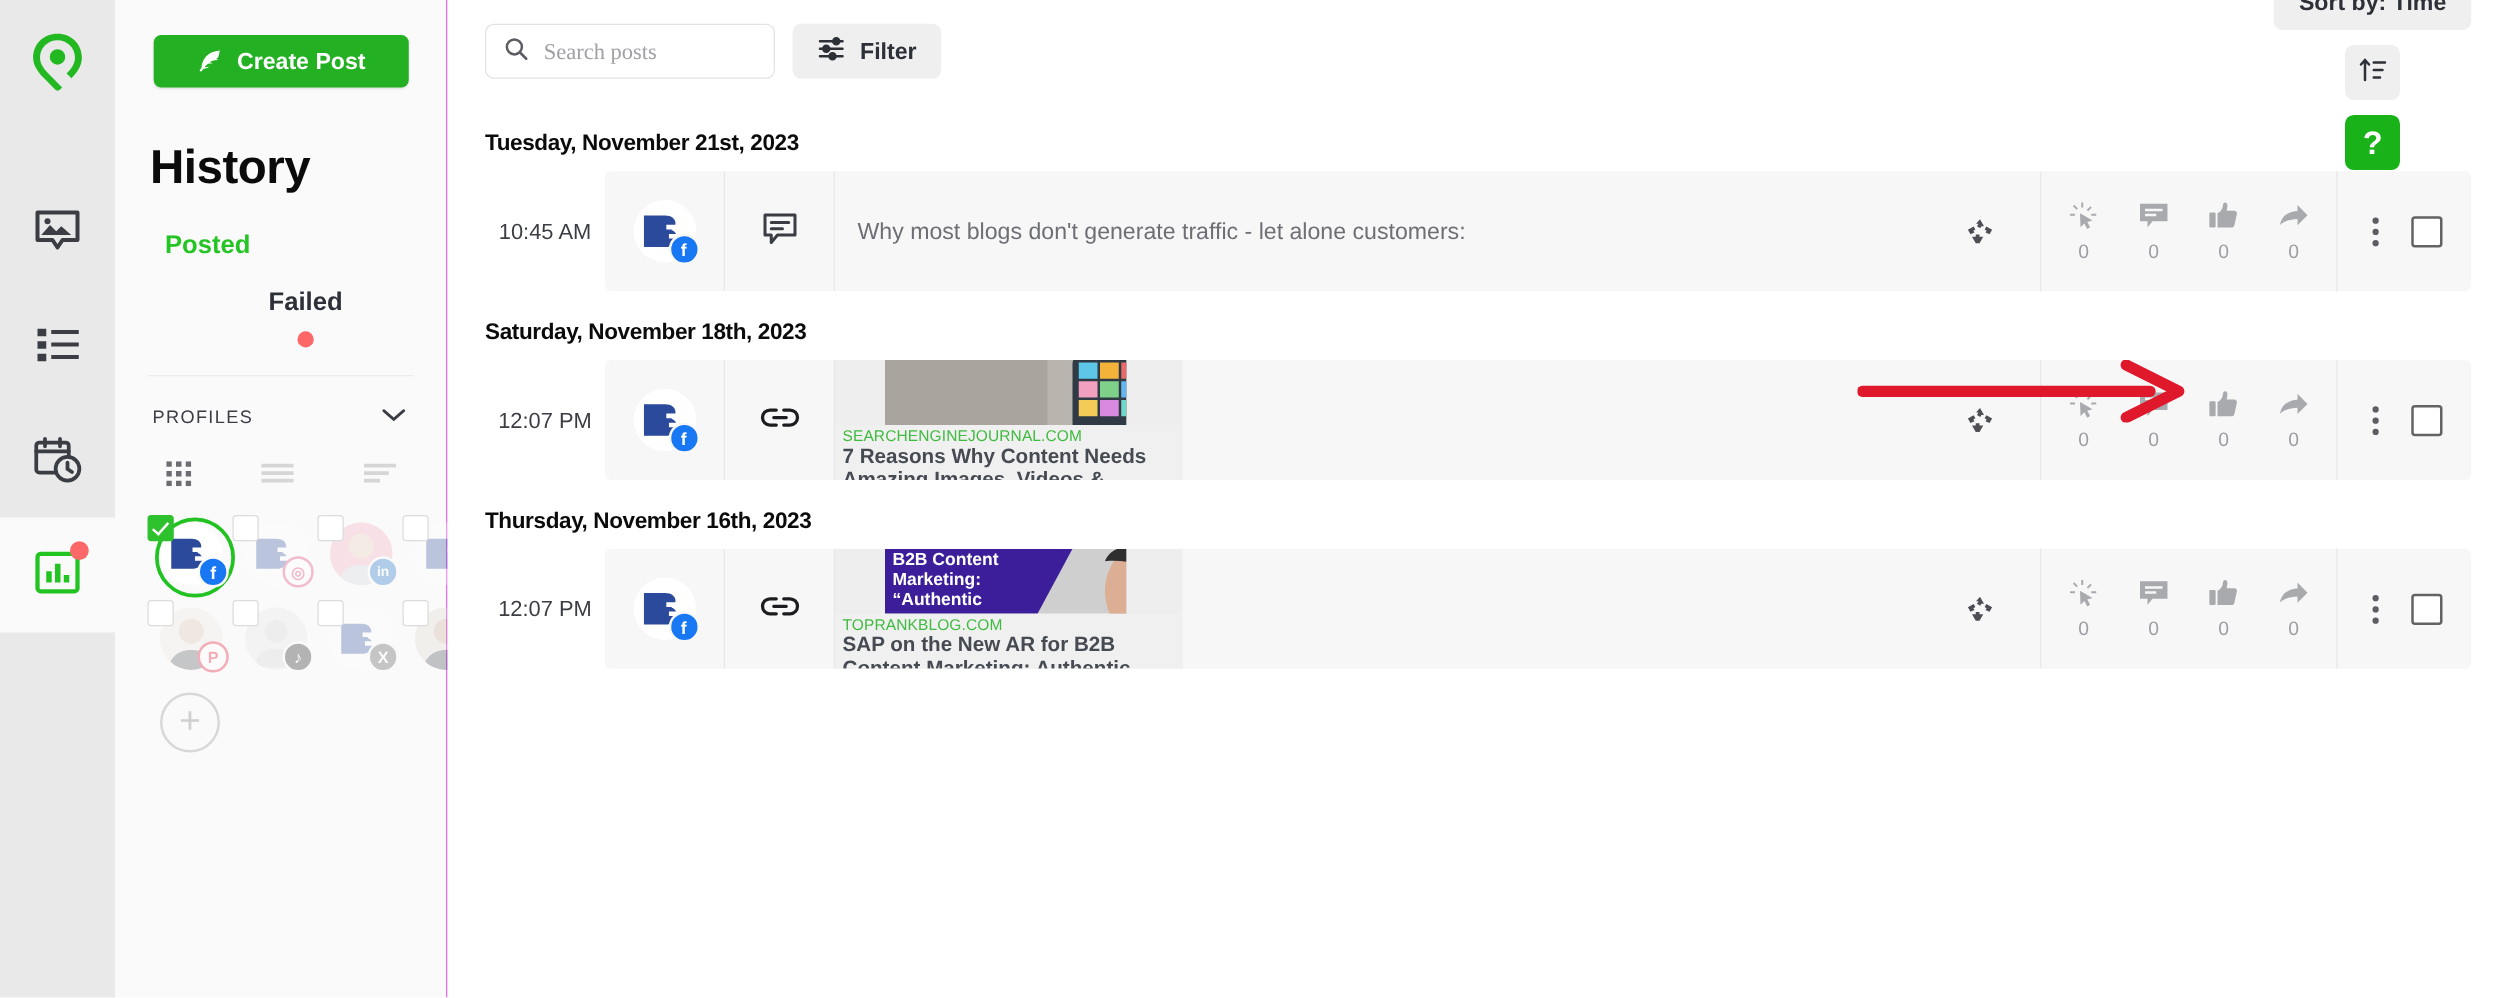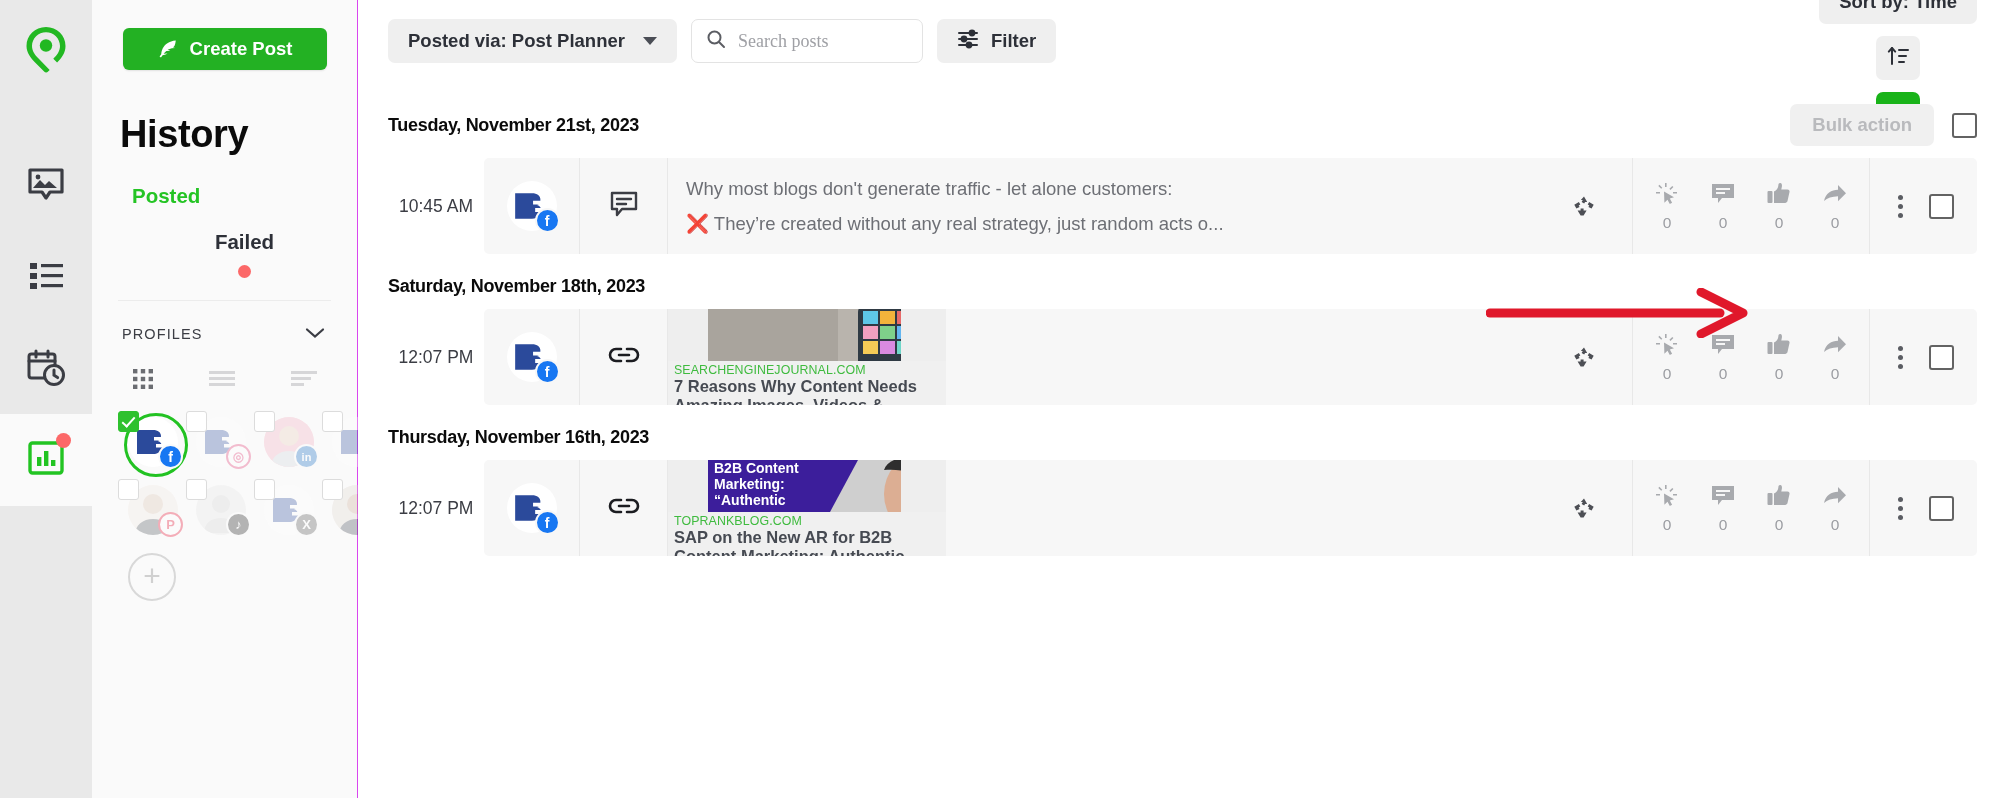--- a/index.html
+++ b/index.html
@@ -458,24 +458,20 @@
     </div>
 
     <div class="add-profile">
       <span>+</span>
     </div>
   </div>
 
   <div class="main">
 
     <div class="toolbar">
-      <div class="pill">
-        <span>Posted via: Post Planner</span>
-        <span class="caret"></span>
-      </div>
 
       <div class="search-box">
         <span>
           <svg width="20" height="20" viewBox="0 0 20 20" fill="none" stroke="#5b5d63" stroke-width="2">
             <circle cx="8.5" cy="8.5" r="6"></circle>
               <path d="M13 13l5 5" stroke-linecap="round"></path>
           </svg>
         </span>
         <input type="text" placeholder="Search posts" style="">
       </div>
@@ -508,24 +504,20 @@
         <div class="help-btn">
           <span>?</span>
         </div>
       </div>
     </div>
 
     <div class="feed">
 
       <div class="day-header">
         <span class="day-title">Tuesday, November 21st, 2023</span>
-        <div class="day-right">
-          <button class="bulk-btn">Bulk action</button>
-          <span class="sq-check"></span>
-        </div>
       </div>
 
       <div class="post-row">
         <div class="post-time">10:45 AM</div>
         <div class="post-card">
           <div class="pc-avatar">
             <div class="av">
               <svg width="40" height="32" viewBox="0 0 38 30">
                 <path d="M3 3h16c5 0 8 2.4 8 6.2 0 2.3-1.2 4-3.2 4.9 2.6.8 4.2 2.8 4.2 5.6 0 4.3-3.4 7.3-9 7.3H3z" fill="#2b4a9b"></path>
                 <path d="M20 10h15v3.6H20zM22 17h13v3.6H22z" fill="#ffffff"></path>
@@ -537,24 +529,20 @@
             <span>
               <svg width="30" height="30" viewBox="0 0 30 30" fill="none" stroke="#3b3d44" stroke-width="2.4">
                 <path d="M3 4h24v16h-14l-5 6v-6H3z" stroke-linejoin="round"></path>
                 <path d="M8 10h14M8 15h9" stroke-linecap="round"></path>
               </svg>
             </span>
           </div>
           <div class="pc-body">
             <div>
               <div class="post-text">Why most blogs don't generate traffic - let alone customers:</div>
-              <div class="post-text">
-                <span class="x-emoji">❌</span>
-                <span>They’re created without any real strategy, just random acts o...</span>
-              </div>
             </div>
           </div>
           <div class="pc-recycle">
             <svg width="24" height="24" viewBox="0 0 24 24" fill="#4d4f55">
               <path d="M12 2.4l3.2 5.5h-2.1l-.9 1.6-2.6-1.5 1.2-2.1h-2zM4.4 14.4l-2.1-3.6 4.6-2.7 1.4 2.4-1.6 1 .9 1.5-3.2 1.4zM19.6 14.4l-3.2-1.4.9-1.5-1.6-1 1.4-2.4 4.6 2.7zM8.6 21.6l-3-5.2h3v-1.9h3v1.9h3l-3 5.2z"></path>
             </svg>
           </div>
           <div class="pc-metrics">
             <div class="metric">
               <svg width="26" height="26" viewBox="0 0 26 26" fill="#a8aaae">

